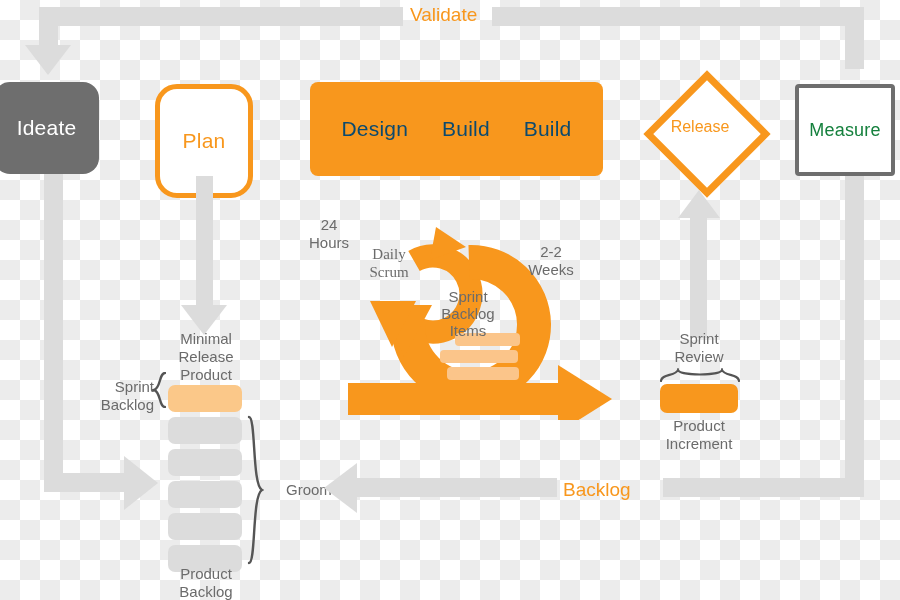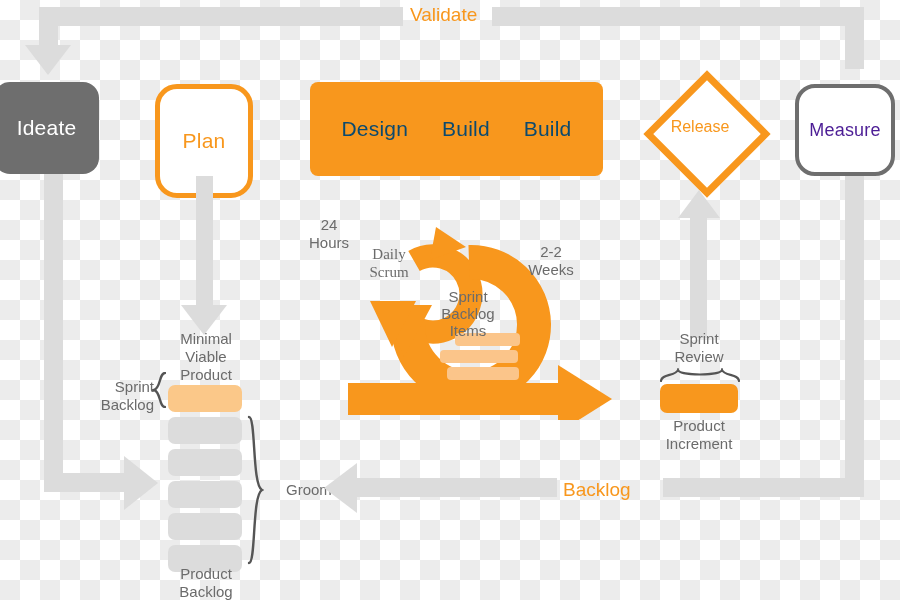--- a/index.html
+++ b/index.html
@@ -55,22 +55,22 @@
     left: 310px; top: 82px; width: 293px; height: 94px;
     background: #F8971D;
     color: #0c4a6e;
     border-radius: 8px;
     gap: 34px;
   }
   .box-measure {
     left: 795px; top: 84px; width: 100px; height: 92px;
     background: #ffffff;
     border: 4px solid #6e6e6e;
-    color: #4c1d95;
-    border-radius: 20px;
+    color: #15803d;
+    border-radius: 4px;
     font-size: 18px;
   }
   .diamond-wrap {
     left: 645px; top: 68px; width: 110px; height: 118px;
   }
   .diamond-shape {
     position: absolute;
     left: 17px; top: 21px;
     width: 76px; height: 76px;
     background: #ffffff;
@@ -193,21 +193,21 @@
   </div>
 
   <div class="abs gl" style="left:44px; top:174px; width:19px; height:318px;"></div>
   <div class="abs gl" style="left:44px; top:473px; width:82px; height:19px;"></div>
   <div class="abs arrowhead ah-right" style="left:124px; top:456px;"></div>
 
   <div class="abs gl" style="left:196px; top:176px; width:17px; height:135px;"></div>
   <div class="abs arrowhead ah-down" style="left:181px; top:305px;"></div>
 
   <div class="abs gray-label" style="left:168px; top:330px; width:76px;">Minimal
-Viable
+Release
 Product</div>
 
   <div class="abs gray-label" style="left:92px; top:378px; width:62px; text-align:right;">Sprint
 Backlog</div>
   <div class="abs" style="left:152px; top:372px; width:14px; height:36px;">
     <svg width="14" height="36" viewBox="0 0 14 36" fill="none" aria-hidden="true">
       <path d="M13 1 C7 1 9 16 2 18 C9 20 7 35 13 35" stroke="#555" stroke-width="2.4" fill="none" stroke-linecap="round"></path>
     </svg>
   </div>
 

